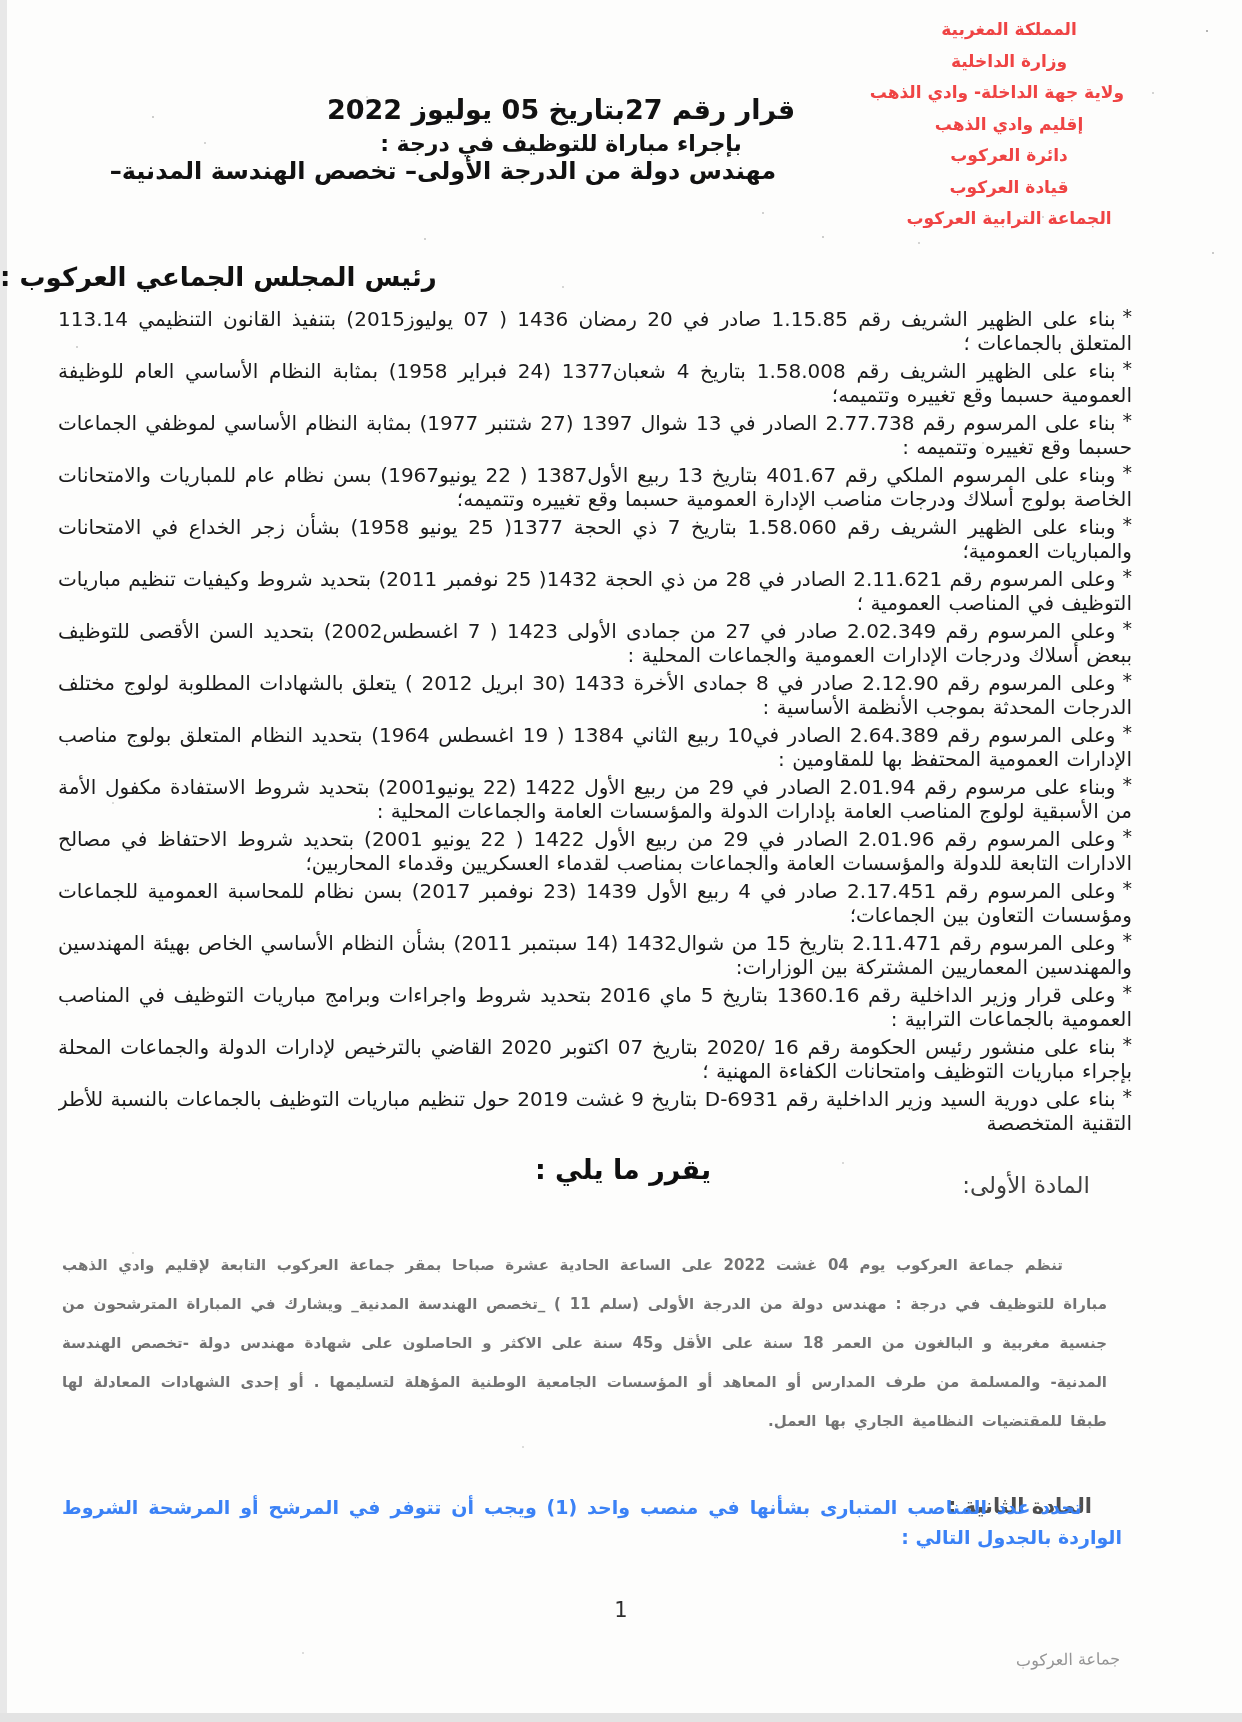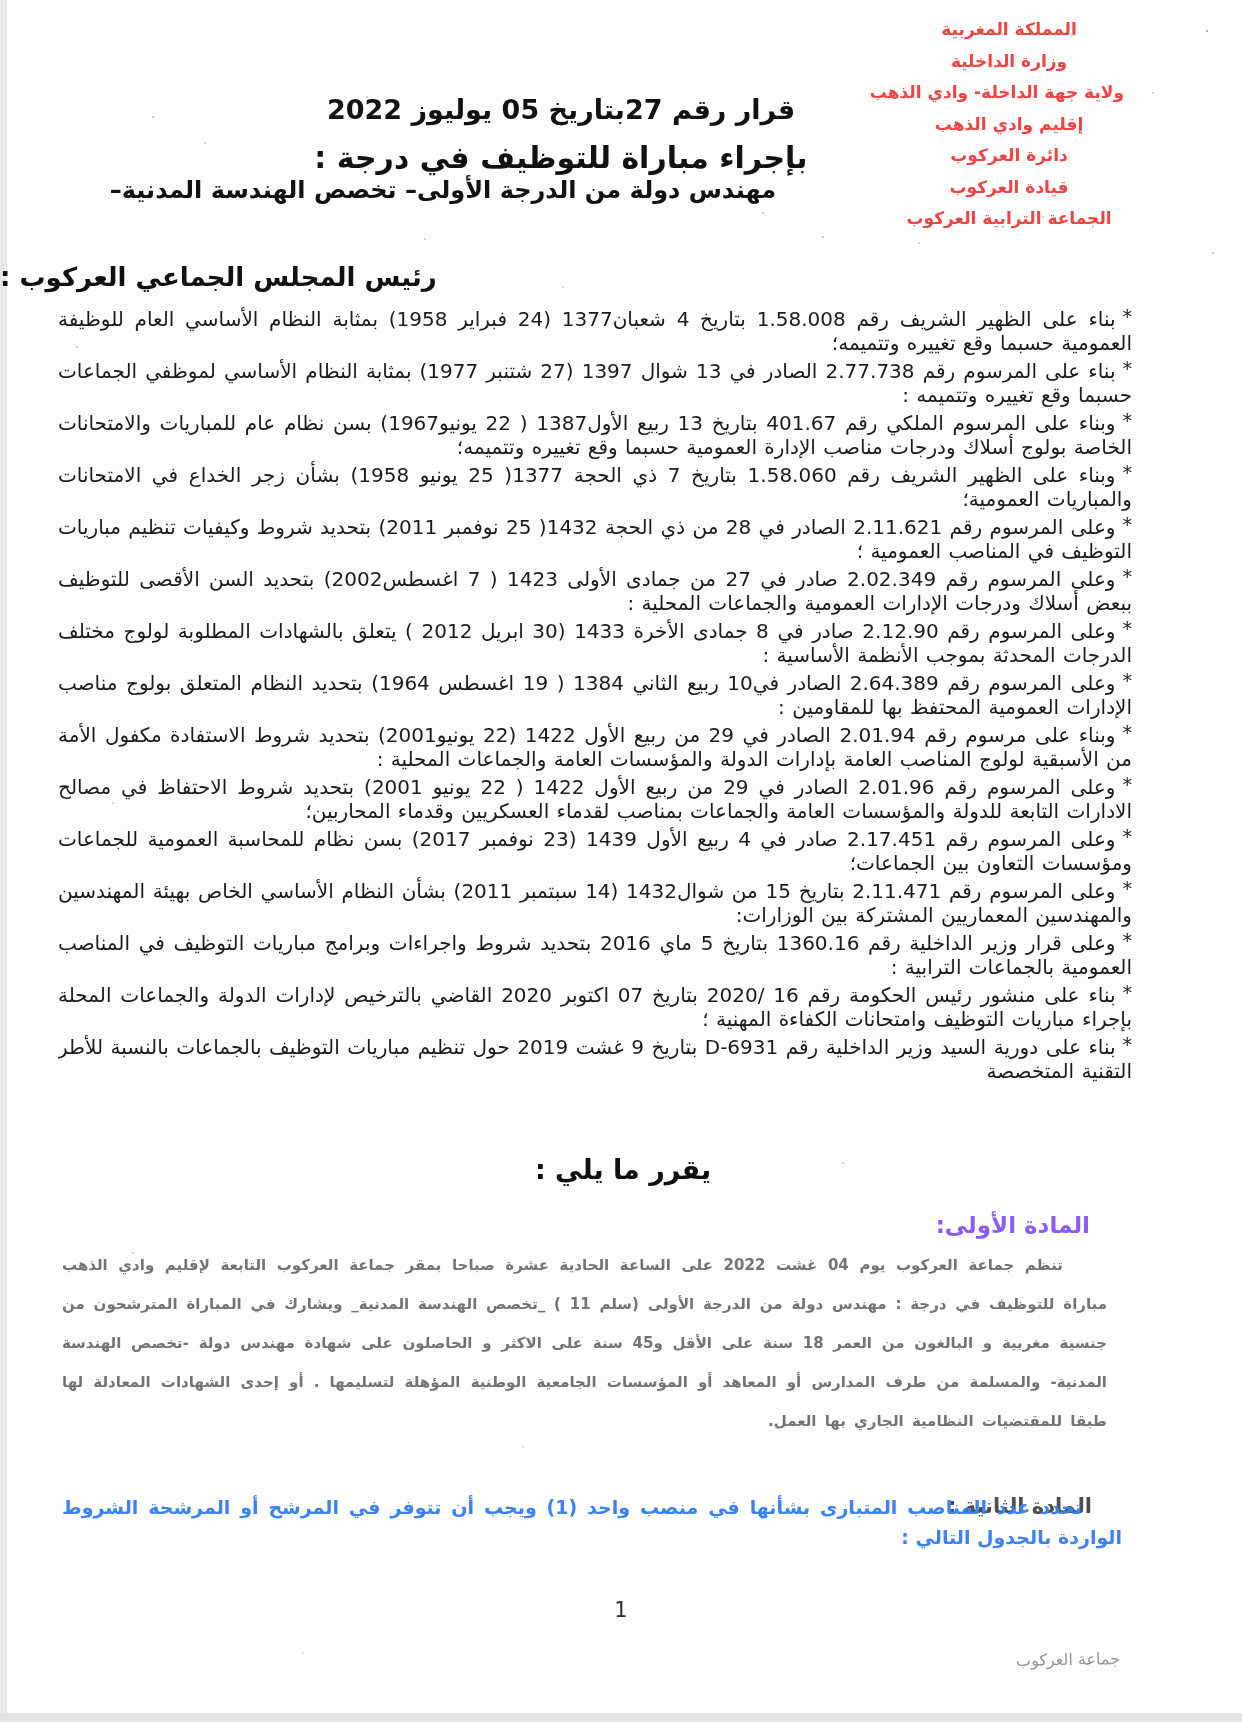--- a/index.html
+++ b/index.html
@@ -17,21 +17,21 @@
     text-align:center; font-size:17px; font-weight:bold;
     line-height:31.5px; color:#ef4444;
   }
   .letterhead div { white-space:nowrap; }
 
   .title-block {
     position:absolute; top:94px; left:180px; right:300px;
     text-align:center; color:#121212;
   }
   .title-line1 { font-size:27px; font-weight:bold; white-space:nowrap; }
-  .title-line2 { font-size:30px; font-weight:bold; margin-top:15px; white-space:nowrap; }
+  .title-line2 { font-size:22px; font-weight:bold; margin-top:6px; white-space:nowrap; }
   .title-line3 { font-size:24px; font-weight:bold; margin-top:1px; white-space:nowrap; transform:translateX(-118px); }
 
   .issuer-heading {
     position:absolute; top:262px; left:0; right:0;
     text-align:left; font-size:26px; font-weight:bold; color:#111;
   }
 
   .preamble {
     position:absolute; top:305px; right:110px; left:58px;
     font-size:20px; line-height:23.5px; text-align:justify;
@@ -39,22 +39,22 @@
   }
   .clause { margin:0 0 2px 0; }
   .star { display:inline-block; margin-left:7px; vertical-align:3px; font-size:19px; }
 
   .decision-heading {
     position:absolute; top:1154px; left:4px; right:0;
     text-align:center; font-size:27px; font-weight:bold; color:#0f0f0f;
   }
 
   .article1-heading {
-    position:absolute; top:1212px; right:152px;
-    font-size:23px; font-weight:bold; color:#8b5cf6;
+    position:absolute; top:1172px; right:152px;
+    font-size:23px; font-weight:normal; color:#404040;
   }
   .article1-body {
     position:absolute; top:1246px; right:135px; left:62px;
     font-size:15px; font-weight:bold; line-height:39px;
     text-align:justify; text-indent:44px; color:#737373; word-spacing:3px;
   }
 
   .article2-heading {
     position:absolute; top:1494px; right:150px;
     font-size:21px; font-weight:bold; color:#4e4e4e;
@@ -108,20 +108,21 @@
 
 <div class="title-block">
   <div class="title-line1">قرار رقم 27بتاريخ 05 يوليوز 2022</div>
   <div class="title-line2">بإجراء مباراة للتوظيف في درجة :</div>
   <div class="title-line3">مهندس دولة من الدرجة الأولى– تخصص الهندسة المدنية–</div>
 </div>
 
 <div class="issuer-heading">رئيس المجلس الجماعي العركوب :</div>
 
 <div class="preamble">
+    <p class="clause"><span class="star">*</span><span>بناء على الظهير الشريف رقم 1.15.85 صادر في 20 رمضان 1436 ( 07 يوليوز2015) بتنفيذ القانون التنظيمي 113.14 المتعلق بالجماعات ؛</span></p>
     <p class="clause"><span class="star">*</span><span>بناء على الظهير الشريف رقم 1.58.008 بتاريخ 4 شعبان1377 (24 فبراير 1958) بمثابة النظام الأساسي العام للوظيفة العمومية حسبما  وقع تغييره وتتميمه؛</span></p>
     <p class="clause"><span class="star">*</span><span>بناء على المرسوم رقم 2.77.738 الصادر  في 13 شوال 1397 (27 شتنبر 1977) بمثابة النظام  الأساسي لموظفي الجماعات حسبما وقع تغييره وتتميمه :</span></p>
     <p class="clause"><span class="star">*</span><span>وبناء على المرسوم الملكي رقم 401.67 بتاريخ 13 ربيع الأول1387 ( 22 يونيو1967) بسن نظام عام للمباريات والامتحانات الخاصة بولوج أسلاك ودرجات مناصب الإدارة العمومية حسبما  وقع تغييره وتتميمه؛</span></p>
     <p class="clause"><span class="star">*</span><span>وبناء على الظهير الشريف رقم 1.58.060 بتاريخ 7 ذي الحجة 1377( 25 يونيو 1958) بشأن زجر الخداع في الامتحانات والمباريات العمومية؛</span></p>
     <p class="clause"><span class="star">*</span><span>وعلى المرسوم رقم 2.11.621 الصادر في 28 من ذي الحجة 1432( 25 نوفمبر 2011) بتحديد شروط وكيفيات تنظيم مباريات التوظيف في المناصب العمومية ؛</span></p>
     <p class="clause"><span class="star">*</span><span>وعلى المرسوم رقم 2.02.349 صادر في 27 من جمادى الأولى 1423 ( 7 اغسطس2002) بتحديد السن الأقصى للتوظيف ببعض أسلاك ودرجات الإدارات العمومية والجماعات المحلية :</span></p>
     <p class="clause"><span class="star">*</span><span>وعلى المرسوم رقم 2.12.90 صادر في 8 جمادى الأخرة 1433 (30 ابريل 2012 ) يتعلق بالشهادات المطلوبة لولوج مختلف الدرجات المحدثة بموجب الأنظمة الأساسية :</span></p>
     <p class="clause"><span class="star">*</span><span>وعلى المرسوم رقم  2.64.389  الصادر في10 ربيع الثاني 1384 ( 19 اغسطس 1964) بتحديد النظام المتعلق بولوج مناصب الإدارات العمومية المحتفظ بها للمقاومين :</span></p>
     <p class="clause"><span class="star">*</span><span>وبناء على مرسوم رقم 2.01.94 الصادر في 29 من ربيع الأول 1422 (22 يونيو2001) بتحديد شروط الاستفادة مكفول الأمة من الأسبقية لولوج المناصب العامة بإدارات الدولة والمؤسسات العامة والجماعات المحلية :</span></p>
     <p class="clause"><span class="star">*</span><span>وعلى المرسوم رقم 2.01.96 الصادر في 29 من ربيع الأول 1422 ( 22 يونيو 2001) بتحديد شروط الاحتفاظ في مصالح الادارات التابعة للدولة  والمؤسسات العامة والجماعات بمناصب لقدماء العسكريين وقدماء المحاربين؛</span></p>

